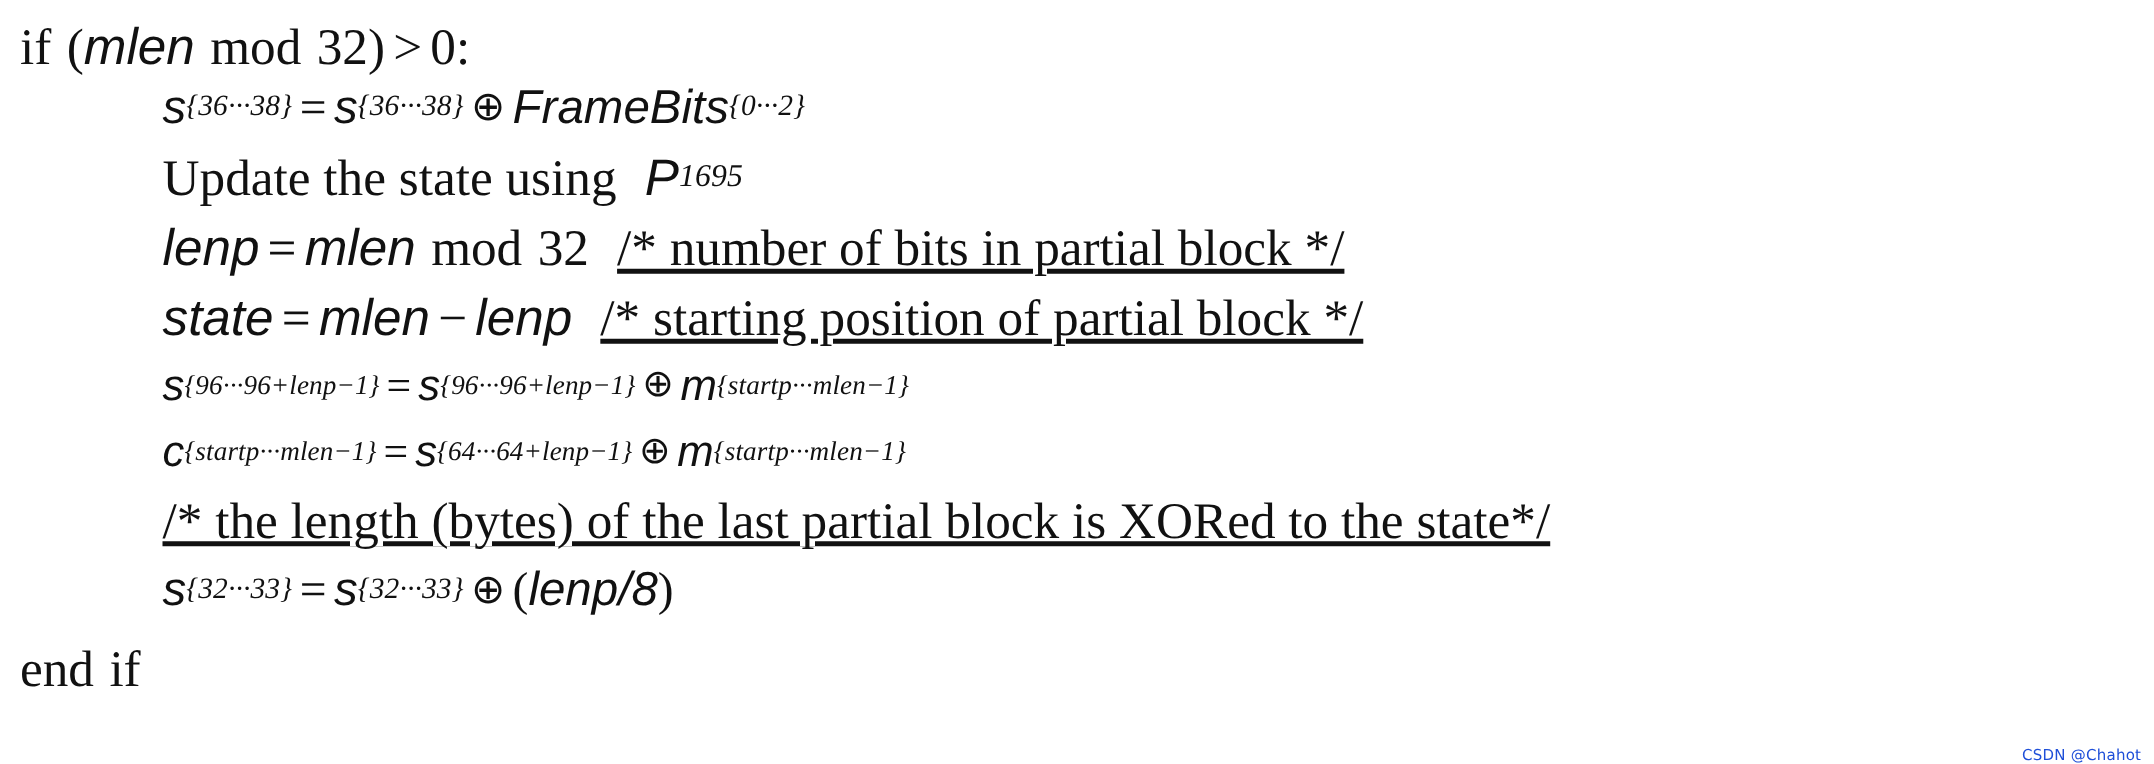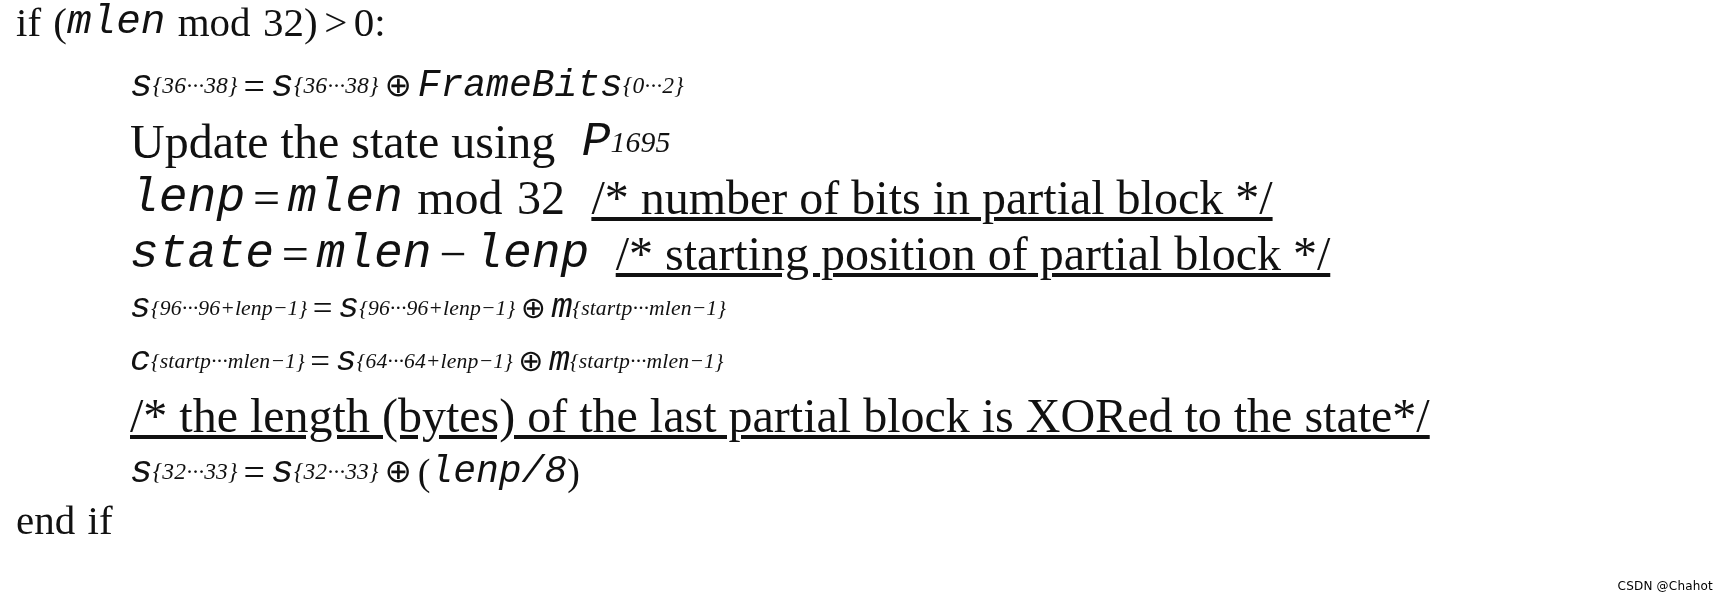--- a/index.html
+++ b/index.html
@@ -30,27 +30,27 @@
     line-height: 1.0;
     color: #111111;
   }
 
   
   .line.flush {
     padding-left: 0px;
     font-size: 41px;
     height: 56px;
     display: flex;
-    align-items: flex-start;
+    align-items: flex-end;
   }
 
   
   .line.indent {
     padding-left: 114px;
-    font-size: 48px;
+    font-size: 41px;
     display: flex;
     align-items: center;
     height: 56px;
   }
 
   .line.indent.tight {
     height: 53px;
   }
 
   
@@ -59,21 +59,21 @@
   }
   .line.math.small {
     font-size: 35px;
   }
 
   
   .rm { font-style: normal; }
   
   .mi {
     font-style: italic;
-    font-family: Liberation Mono, monospace;
+    font-family: Liberation Sans, sans-serif;
   }
   
   .op { font-style: normal; padding: 0 0.16em; }
 
   
   .sub {
     font-size: 0.62em;
     vertical-align: -0.30em;
     font-style: italic;
     letter-spacing: 0.005em;
@@ -90,24 +90,24 @@
   }
 
   .spacer-sm { display: inline-block; width: 0.30em; }
   .spacer-md { display: inline-block; width: 0.55em; }
 
   .comment { font-style: normal; text-decoration: underline; }
 
   .watermark {
     position: absolute;
     right: 10px;
-    bottom: 18px;
+    bottom: 0;
     font-family: "DejaVu Sans", "Liberation Sans", sans-serif;
     font-size: 12px;
-    color: #000000;
+    color: #1d4ed8;
     letter-spacing: 0.2px;
     white-space: nowrap;
   }
 </style>
 </head>
 <body>
 
 <div id="page">
 
   <div class="code-block">

